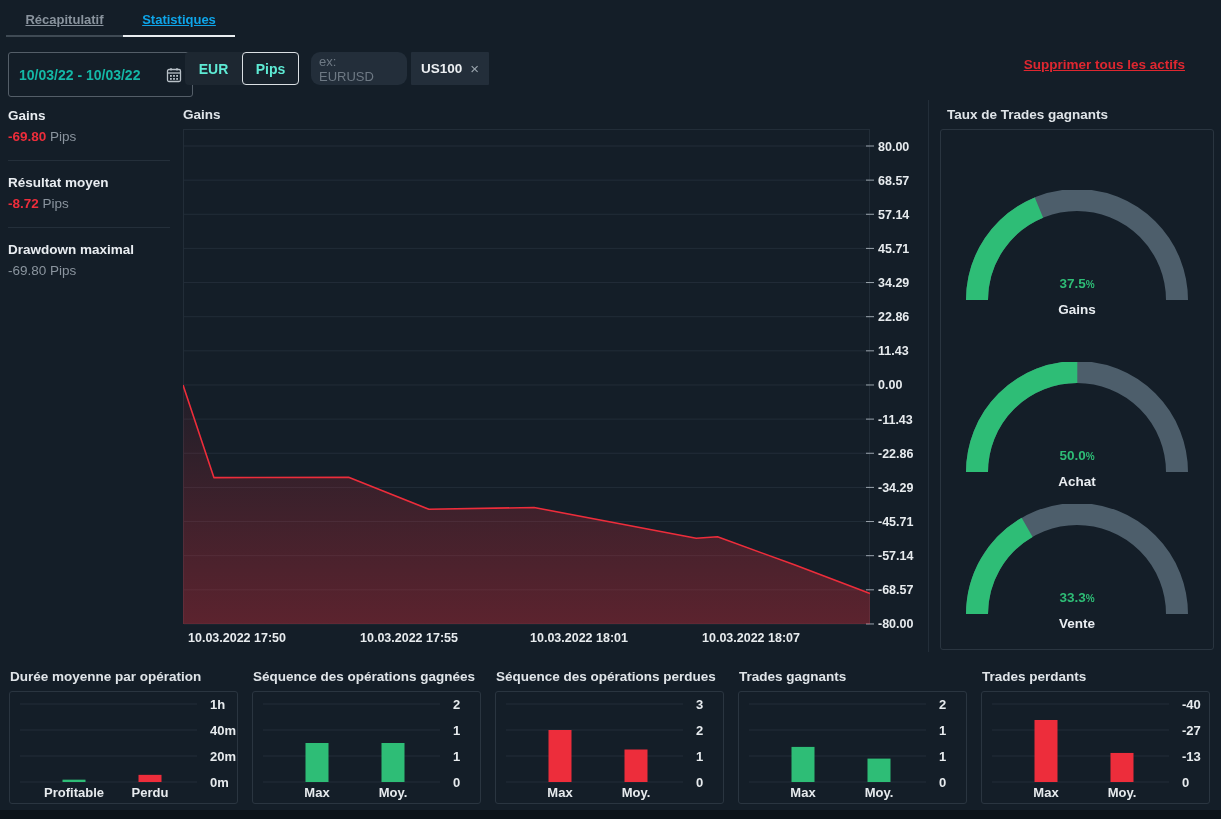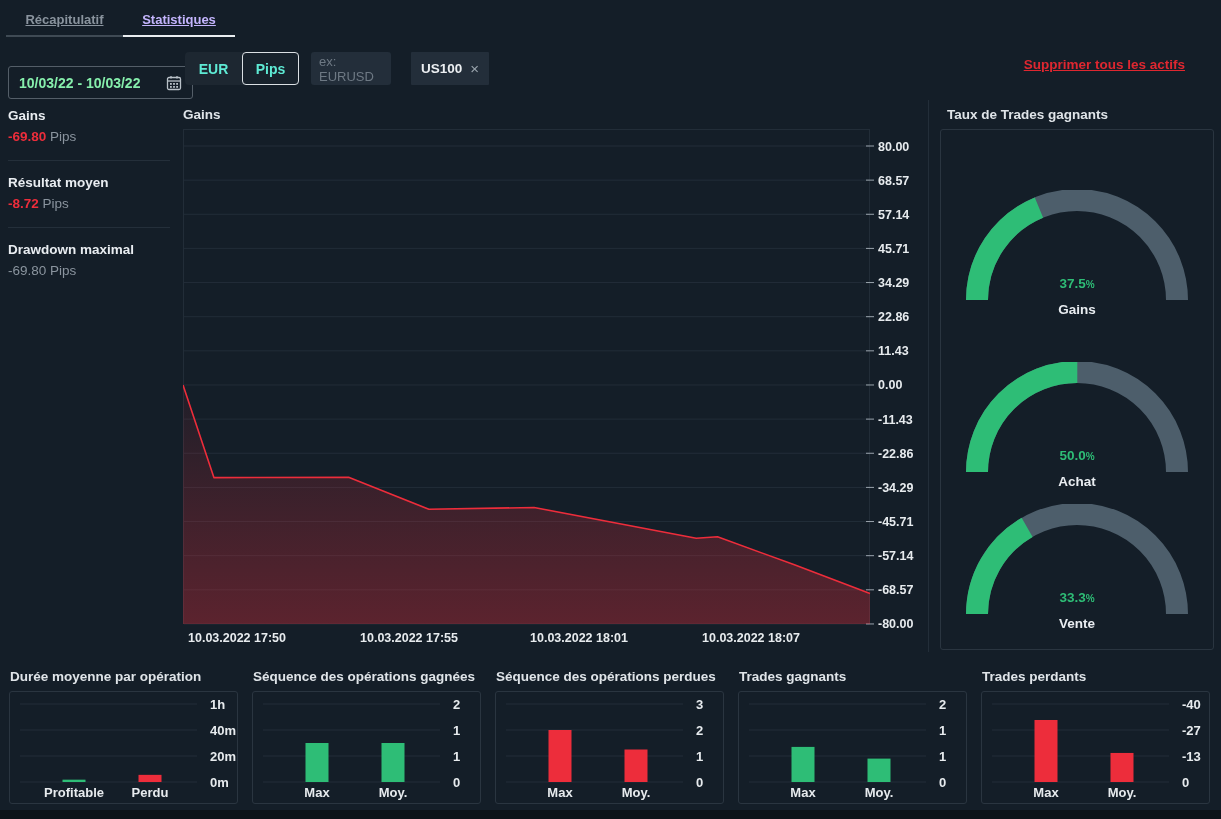--- a/index.html
+++ b/index.html
@@ -9,31 +9,31 @@
     font-family:"Liberation Sans",sans-serif;
     -webkit-font-smoothing:antialiased;
   }
   .t-muted{color:#8a949e;}
   .t-red{color:#ed2d3b;}
 
   
   .tab{position:absolute;top:4px;height:31px;display:flex;align-items:center;justify-content:center;
        font-size:13px;font-weight:bold;cursor:pointer;text-decoration:underline;}
   #tab-recap{left:6px;width:117px;color:#8a949e;border-bottom:2px solid #3f4a54;}
-  #tab-stats{left:123px;width:112px;color:#c4b5fd;border-bottom:2px solid #e9edf0;}
+  #tab-stats{left:123px;width:112px;color:#0ea5e9;border-bottom:2px solid #e9edf0;}
 
   
   .datebox{position:absolute;left:8px;top:52px;width:163px;height:31px;
     border:1px solid #545e68;border-radius:3px;display:flex;align-items:center;
-    padding:0 10px;justify-content:space-between;color:#86efac;font-size:14px;font-weight:bold;cursor:pointer;margin-top:14px;}
+    padding:6px 10px;justify-content:space-between;color:#14b8a6;font-size:14px;font-weight:bold;cursor:pointer;}
   .seg{position:absolute;left:185px;top:52px;height:33px;display:flex;background:#1d2731;border-radius:4px;}
   .seg .opt{width:57px;height:33px;display:flex;align-items:center;justify-content:center;
     font-size:14px;font-weight:bold;color:#5eead4;cursor:pointer;box-sizing:border-box;}
   .seg .sel{border:1px solid #dbe0e4;border-radius:4px;background:#18222c;}
-  .searchbox{position:absolute;left:311px;top:52px;width:80px;height:33px;background:#232e3a;border-radius:3px;
+  .searchbox{position:absolute;left:311px;top:52px;width:96px;height:33px;background:#232e3a;border-radius:9px;
     display:flex;align-items:center;justify-content:space-between;padding:0 8px;box-sizing:border-box;cursor:text;gap:28px;}
   .searchbox .ph{color:#6e7984;font-size:13px;}
   .chip{position:absolute;left:411px;top:52px;height:33px;background:#232e3a;border-radius:1px;
     display:flex;align-items:center;padding:0 10px;gap:8px;font-size:13.5px;font-weight:bold;color:#eceff2;}
   .chip .x{color:#9aa4ad;font-size:15px;font-weight:normal;cursor:pointer;}
   .clear-link{position:absolute;top:57px;right:36px;color:#df2730;font-size:13.5px;font-weight:bold;
     text-decoration:underline;cursor:pointer;}
 
   
   .stats{position:absolute;left:8px;top:100px;width:162px;}

